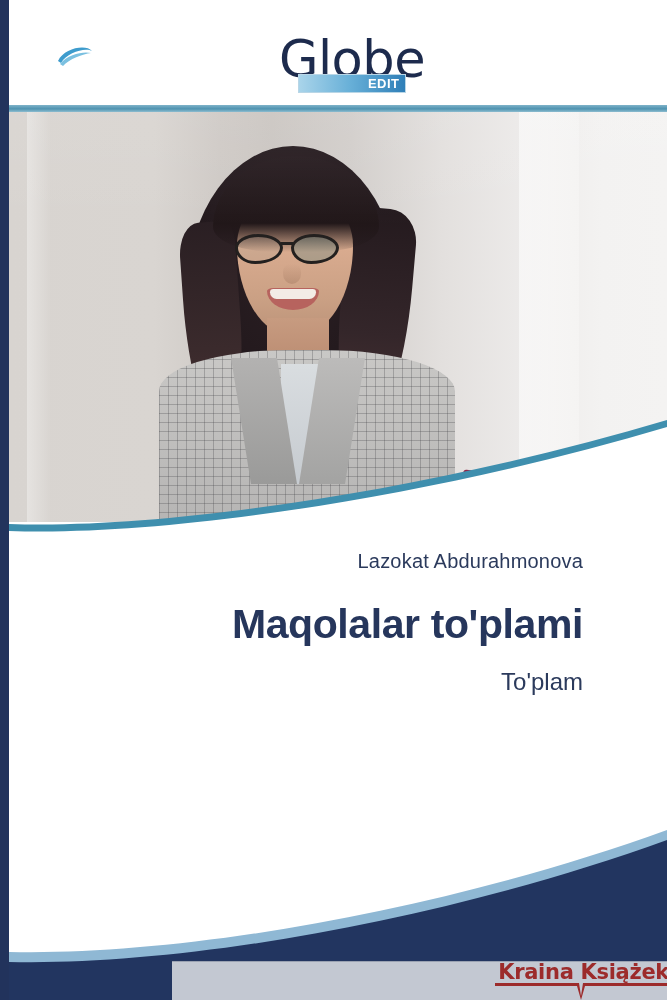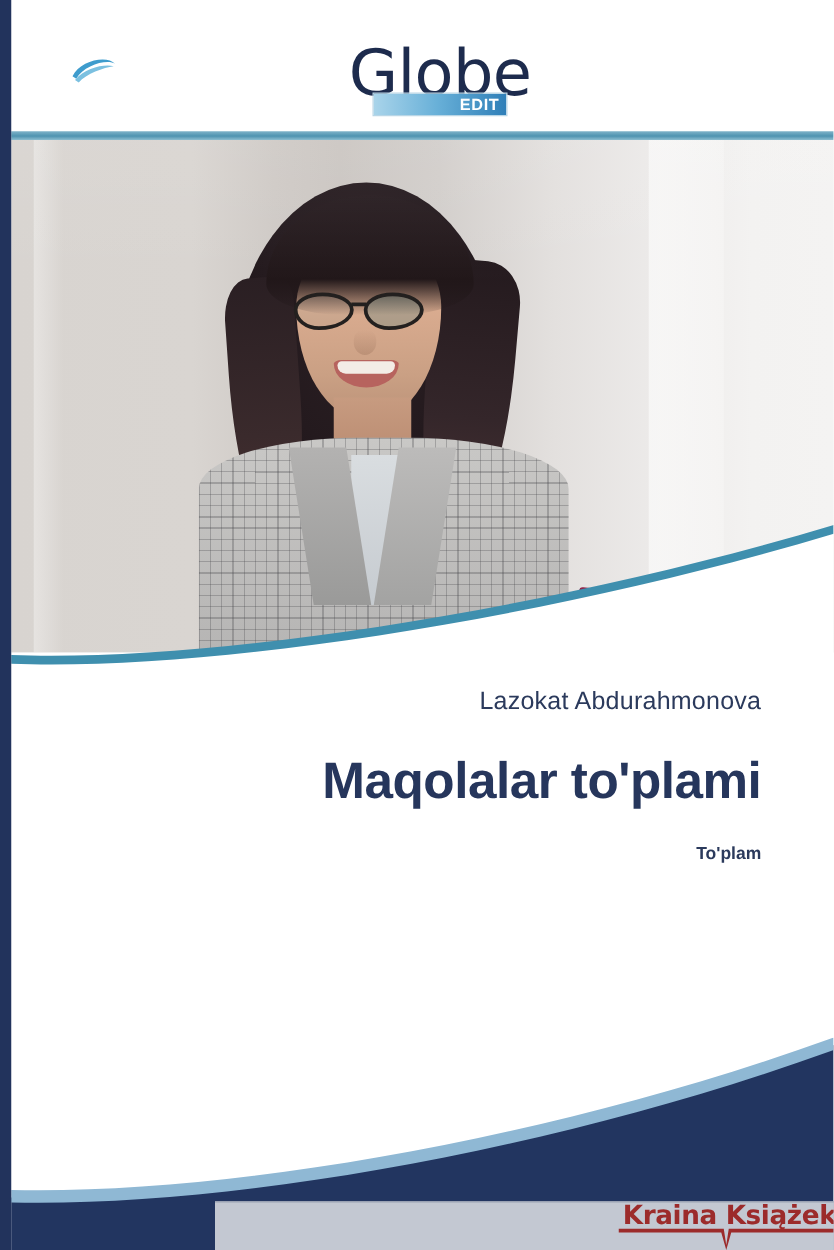--- a/index.html
+++ b/index.html
@@ -300,42 +300,42 @@
   }
 
   
   .text-block {
     position: absolute;
     left: 0;
     top: 548px;
     width: 667px;
     z-index: 20;
     text-align: right;
-    padding-right: 58px;
+    padding-right: 84px;
     box-sizing: border-box;
   }
   .author {
     font-size: 20px;
     font-weight: 400;
     color: #2b3a5c;
     letter-spacing: 0.2px;
     line-height: 26px;
   }
   .title {
     margin-top: 26px;
     font-size: 41px;
     font-weight: 700;
     color: #26365c;
     letter-spacing: -0.4px;
     line-height: 48px;
   }
   .subtitle {
     margin-top: 20px;
-    font-size: 14px;
-    font-weight: 700;
+    font-size: 24px;
+    font-weight: 400;
     color: #2b3a5c;
     line-height: 28px;
   }
 
   
   .wave-bottom {
     position: absolute;
     left: 0;
     bottom: 0;
     width: 667px;

